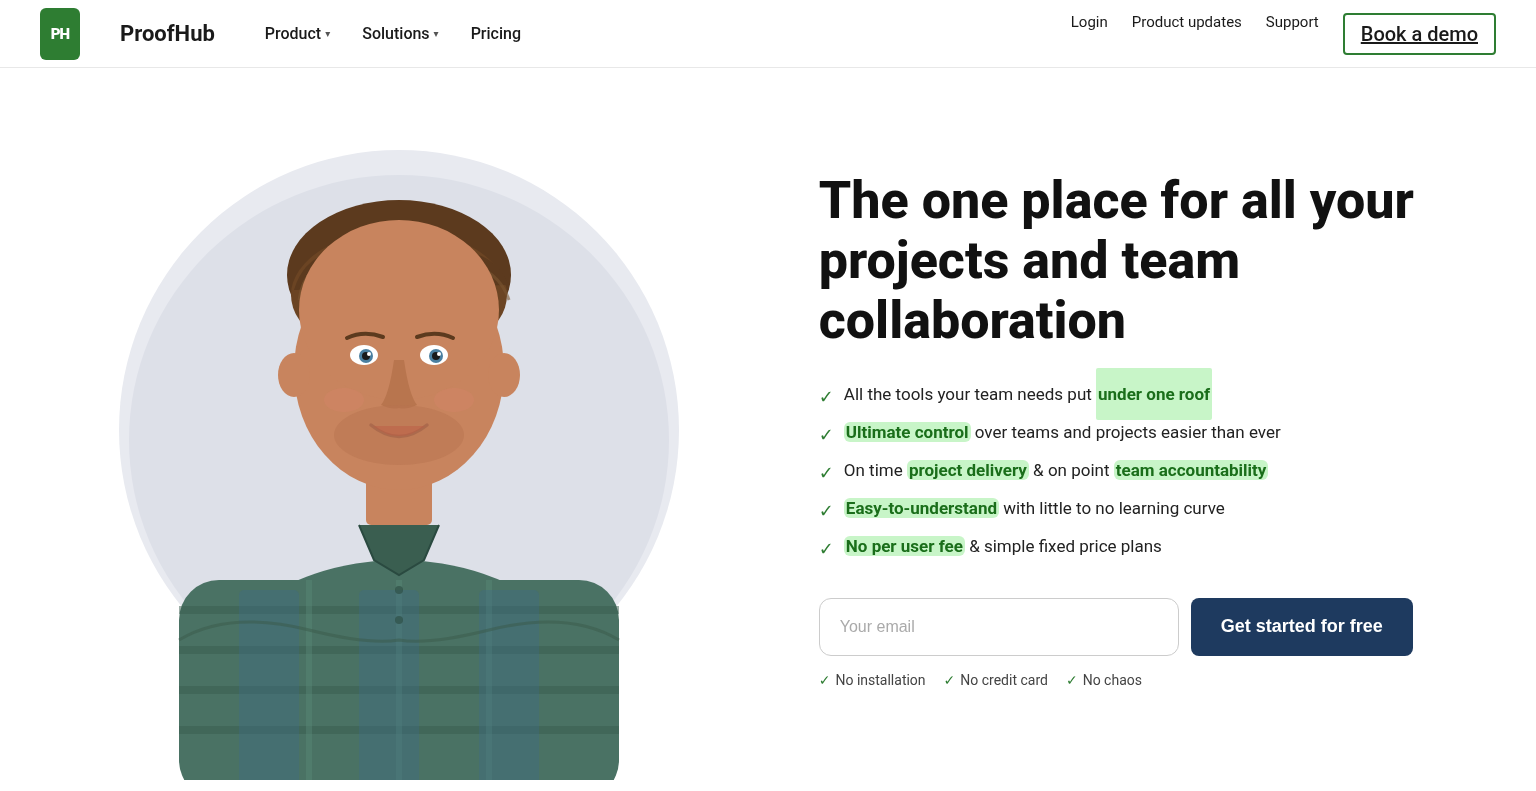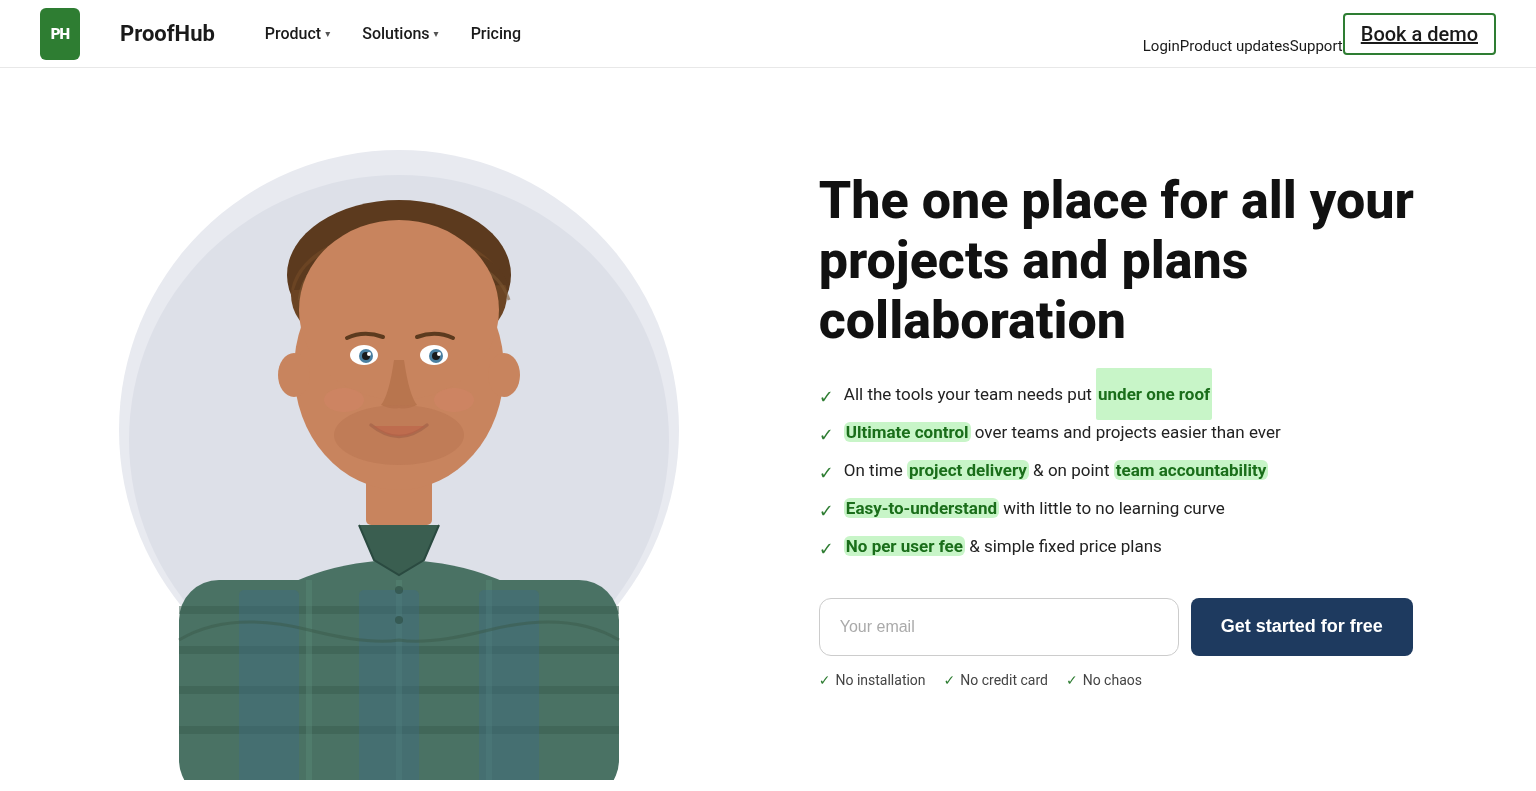--- a/index.html
+++ b/index.html
@@ -73,21 +73,22 @@
       text-decoration: none;
     }
 
     .chevron {
       font-size: 10px;
       color: #555;
     }
 
     .nav-right {
       display: flex;
-      align-items: flex-end;
+      align-items: flex-start;
+      gap: 24px;
     }
 
     .nav-right-link {
       font-size: 15px;
       color: #1a1a1a;
       text-decoration: none;
       font-weight: 400;
       cursor: pointer;
     }
 
@@ -354,21 +355,21 @@
         <path d="M250 425 L265 460 L290 475 L315 460 L330 425" fill="#3a5e50" stroke="#2a4a40" stroke-width="2"></path>
 
         <circle cx="290" cy="490" r="4" fill="#2a4a40" opacity="0.6"></circle>
         <circle cx="290" cy="520" r="4" fill="#2a4a40" opacity="0.6"></circle>
       </svg>
     </div>
   </div>
 
   <div class="hero-content">
 
-    <h1 class="hero-headline">The one place for all your projects and plans collaboration</h1>
+    <h1 class="hero-headline">The one place for all your projects and team collaboration</h1>
 
     <ul class="hero-features">
       <li>
         <span class="check-icon">✓</span>
         <span>
           All the tools your team needs put <span class="highlight-green">under one roof</span>
         </span>
       </li>
       <li>
         <span class="check-icon">✓</span>

